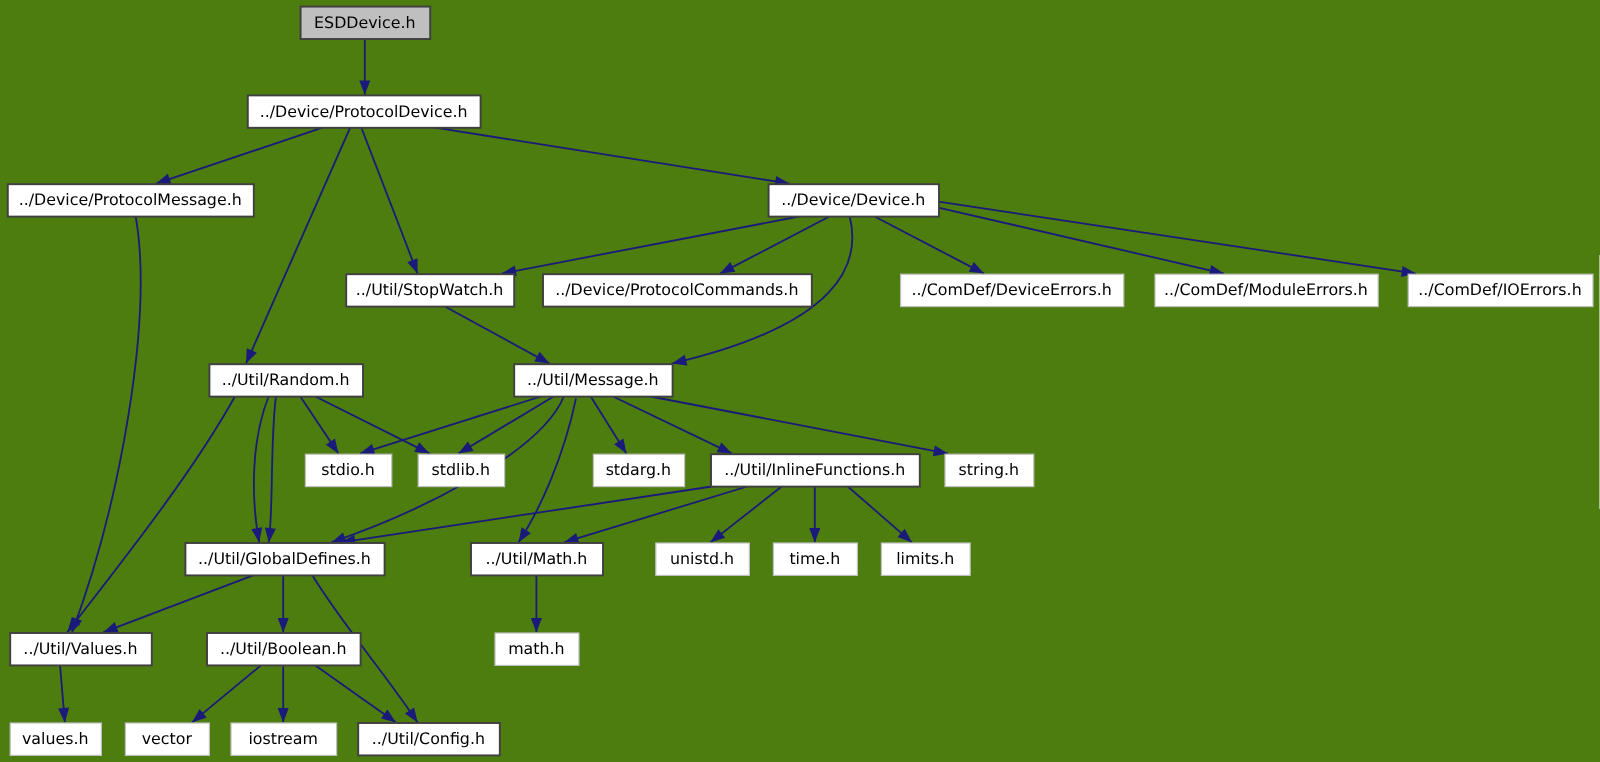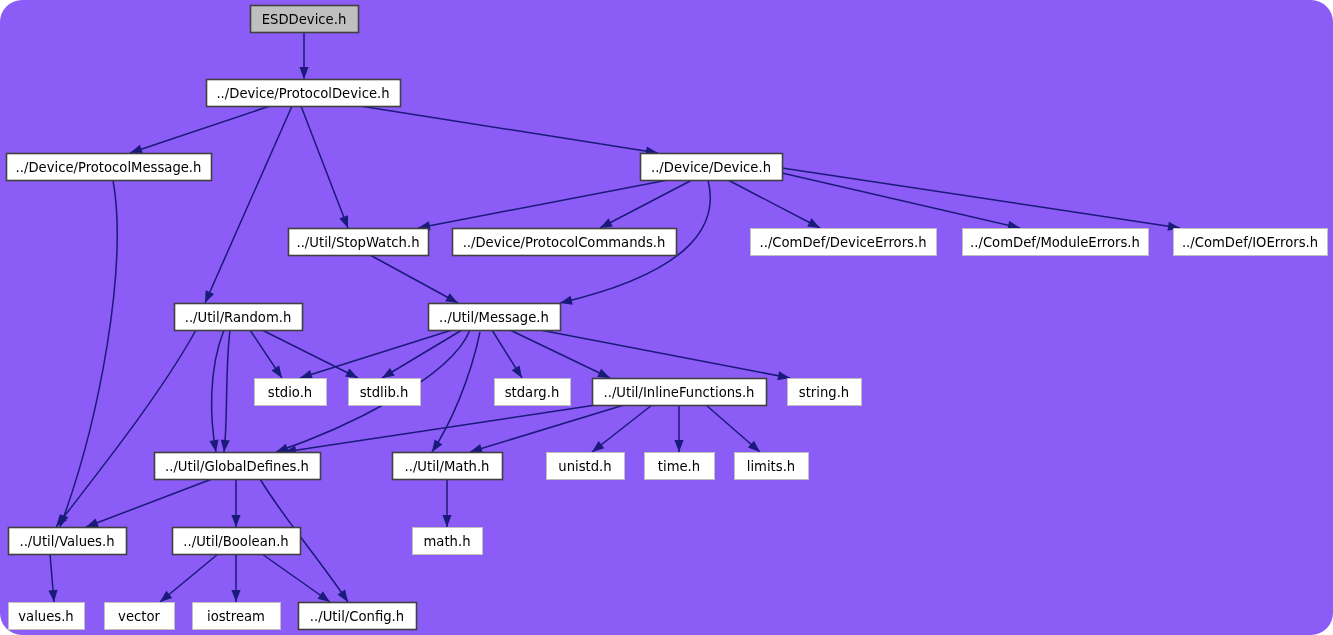--- a/index.html
+++ b/index.html
@@ -4,24 +4,23 @@
 <style>
   html, body {
     margin: 0;
     padding: 0;
     background: #ffffff;
   }
   #canvas-wrap {
     position: relative;
     width: 1333px;
     height: 635px;
-    background: #8b5cf6;
+    background: #4d7c0f;
     overflow: hidden;
     font-family: "DejaVu Sans", sans-serif;
-    border-radius: 22px;
   }
   svg#graph {
     display: block;
     width: 1333px;
     height: 635px;
   }
   .node-box {
     fill: #ffffff;
     stroke: #bfbfbf;
     stroke-width: 1;

